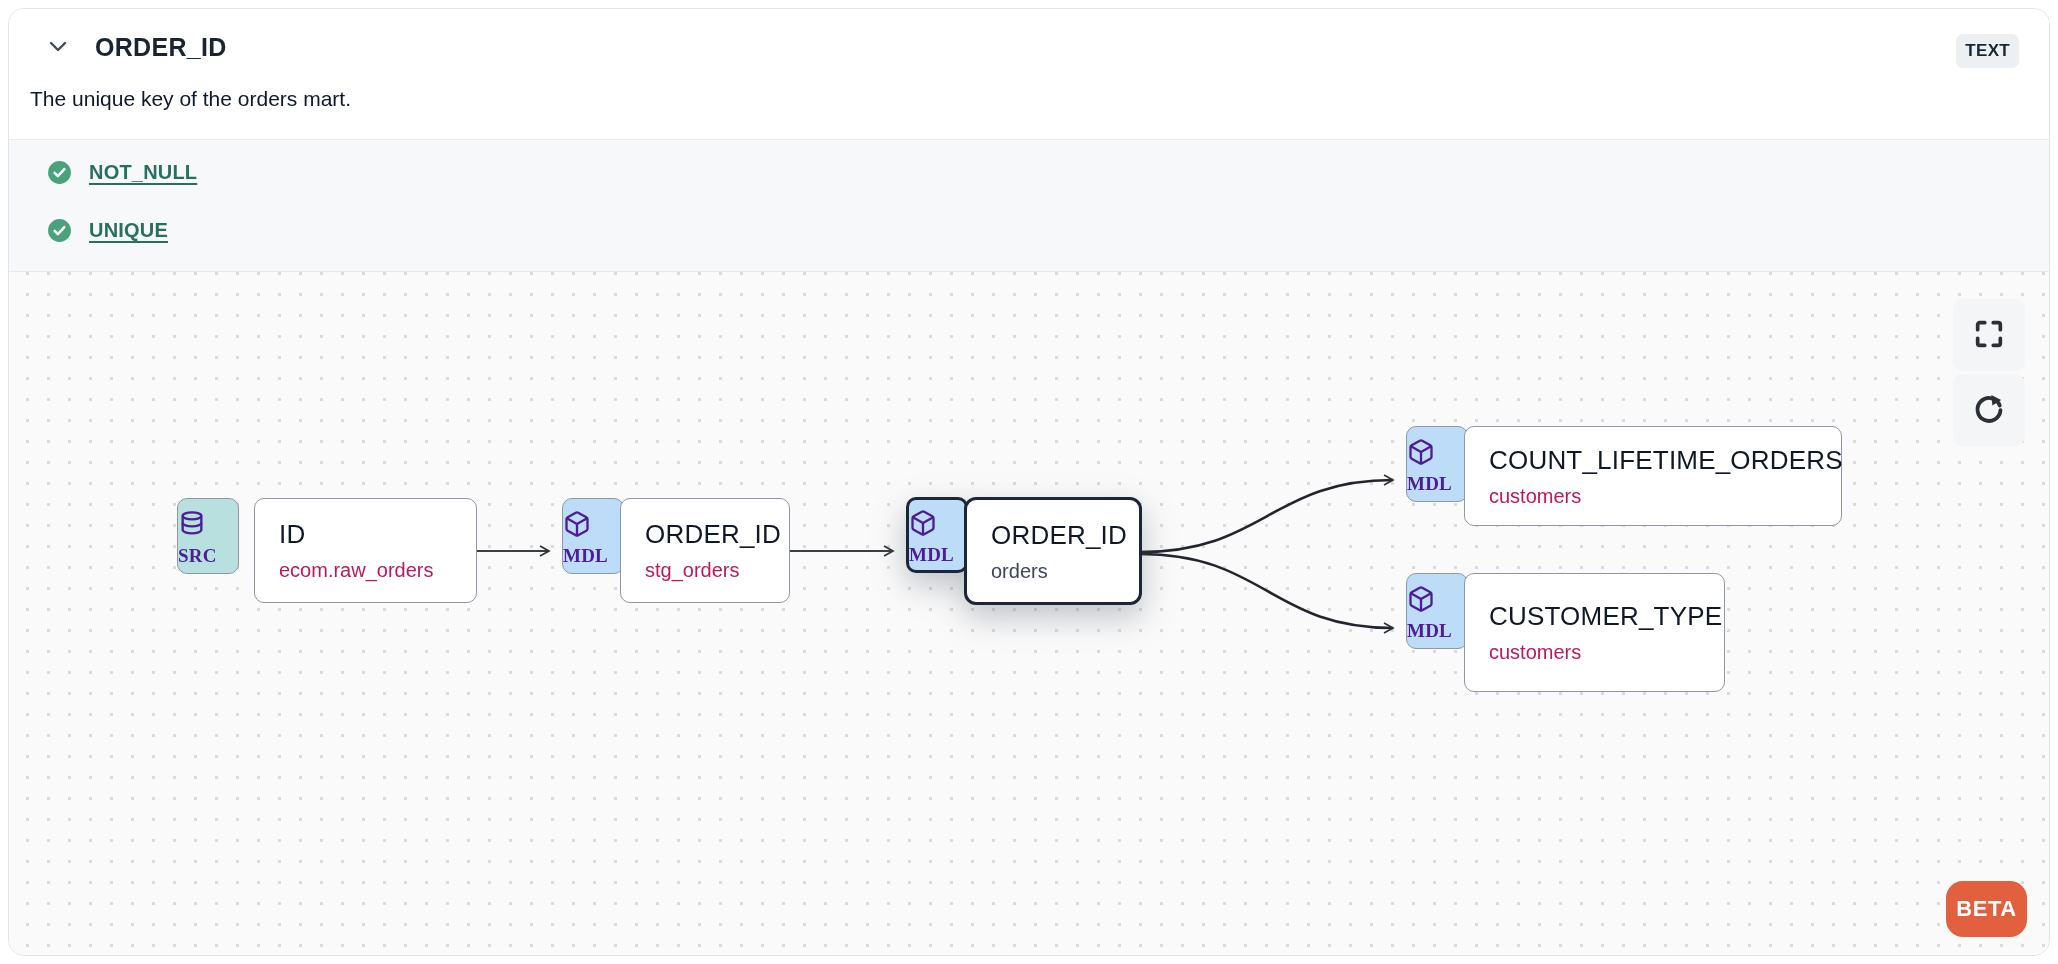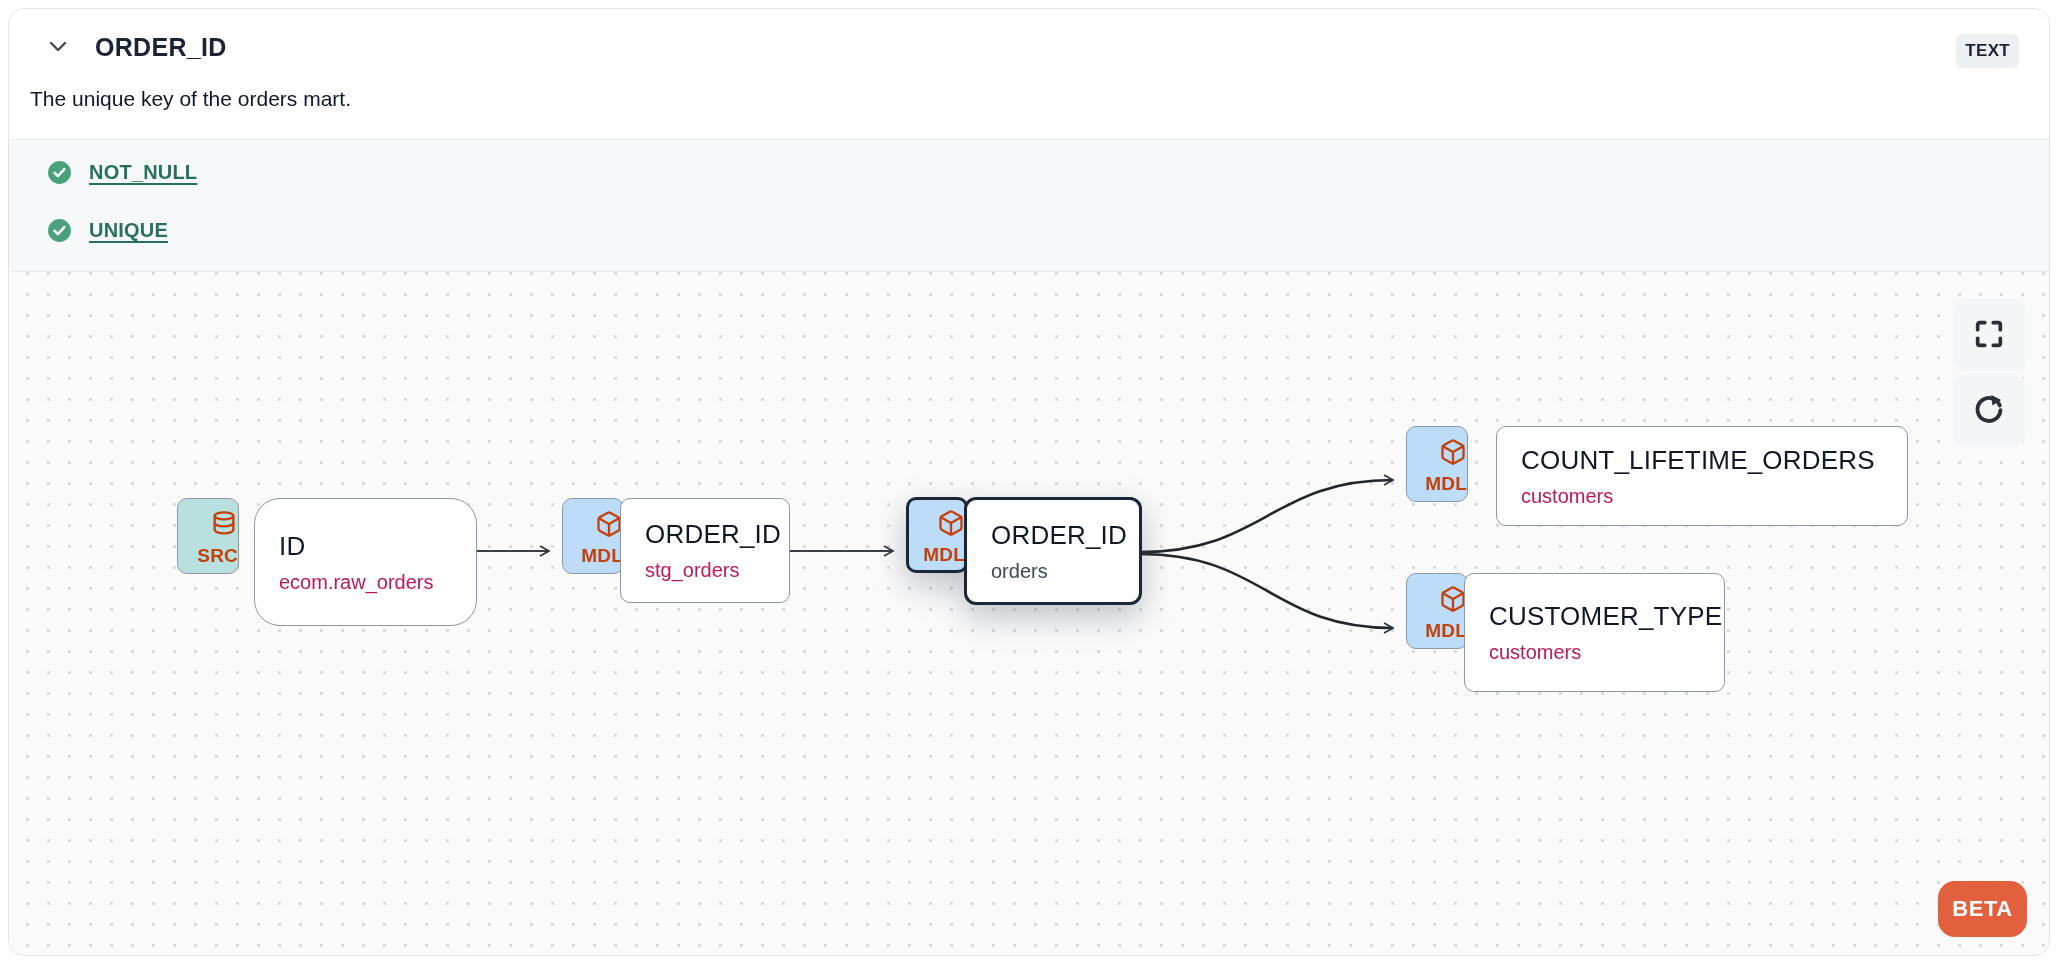--- a/index.html
+++ b/index.html
@@ -38,56 +38,56 @@
     position:absolute; top:263px; left:0; right:0; bottom:0;
     background-color:#fafafa;
     background-image:radial-gradient(circle, #d8dade 1.5px, transparent 1.6px);
     background-size:21px 21px; background-position:8px 12px;
   }
   .edges { position:absolute; left:0; top:0; width:2040px; height:685px; pointer-events:none; }
 
   .node { position:absolute; display:flex; align-items:flex-start; cursor:pointer; }
   .node-badge {
     width:62px; height:76px; border:1px solid #8f97a4; border-radius:10px;
-    display:flex; flex-direction:column; align-items:flex-end; justify-content:center; gap:3px;
-    color:#c2410c; position:relative; z-index:0; margin-right:-4px; padding-top:4px;
+    display:flex; flex-direction:column; align-items:flex-start; justify-content:center; gap:3px;
+    color:#4c1d95; position:relative; z-index:0; margin-right:-4px; padding-top:4px;font-family:Liberation Serif, serif;
   }
   .node-badge.src { background:#b7e0df; }
   .node-badge.mdl { background:#bddcf8; }
   .node-badge .badge-label { font-size:19px; font-weight:600; letter-spacing:.2px; }
   .node-badge .badge-icon { width:28px; height:28px; }
   .node-card {
     position:relative; z-index:1; background:#ffffff; border:1px solid #8f97a4; border-radius:10px;
     display:flex; flex-direction:column; justify-content:center; gap:9px; padding:16px 24px;
   }
   .node-title { font-size:26px; font-weight:500; color:#101826; white-space:nowrap; letter-spacing:.2px; }
   .node-subtitle { font-size:20px; color:#be185d; white-space:nowrap; }
 
   .node.selected { filter:drop-shadow(0 12px 16px rgba(80,90,105,.35)); }
   .node.selected .node-card { border:3px solid #1b2738; border-radius:12px; }
   .node.selected .node-badge { border:3px solid #1b2738; }
   .node.selected .node-subtitle { color:#3c4759; }
 
   
-  .n-source   { left:168px; top:226px;gap:19px; }  .n-source .node-card   { width:223px; height:128px;border-radius:26px; }
+  .n-source   { left:168px; top:226px;gap:19px; }  .n-source .node-card   { width:223px; height:105px; }
   .n-stg      { left:553px; top:226px; }  .n-stg .node-card      { width:170px; height:105px; }
   .n-orders   { left:897px; top:225px; }  .n-orders .node-card   { width:178px; height:108px; }
-  .n-count    { left:1397px; top:154px; } .n-count .node-card    { width:412px; height:100px;margin-left:32px; }
+  .n-count    { left:1397px; top:154px; } .n-count .node-card    { width:378px; height:100px; }
   .n-custtype { left:1397px; top:301px; } .n-custtype .node-card { width:261px; height:119px; }
 
   
   .canvas-controls { position:absolute; right:24px; top:27px; display:flex; flex-direction:column; gap:3px; }
   .ctrl-btn {
     width:72px; height:72px; border:none; border-radius:10px; background:#f3f5f7;
     display:flex; align-items:center; justify-content:center; cursor:pointer; color:#2b2f36;
   }
   .ctrl-btn svg { width:34px; height:34px; }
 
   .beta-button {
-    position:absolute; right:22px; bottom:18px; width:89px; height:56px;
+    position:absolute; right:22px; bottom:18px; width:81px; height:56px;
     background:#e2603d; color:#ffffff; border:none; border-radius:17px;
     font-family:"Liberation Sans", sans-serif; font-size:22px; font-weight:700; letter-spacing:.5px; cursor:pointer;
   }
 </style>
 </head>
 <body>
 
 <div class="panel">
 
   <div class="header">

